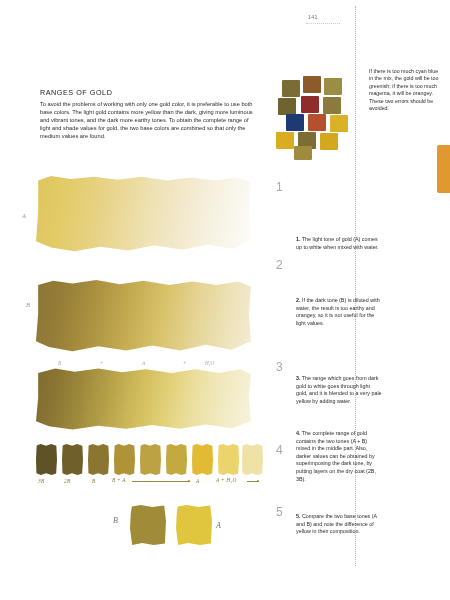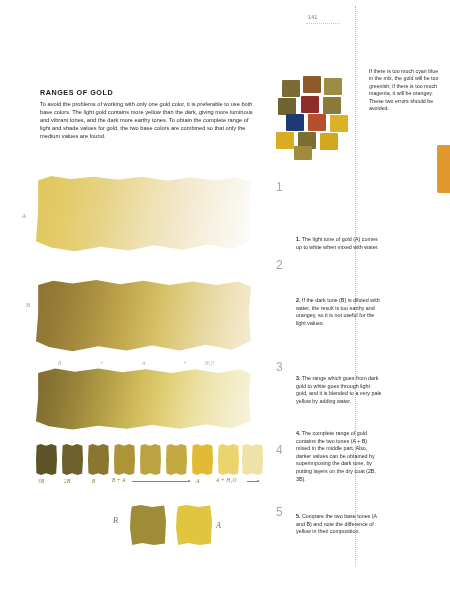--- a/index.html
+++ b/index.html
@@ -56,21 +56,21 @@
     border-radius: 2px 0 0 2px;
   }
 
   
   .heading {
     position: absolute;
     left: 40px;
     top: 88px;
     width: 215px;
     font-size: 7.2px;
-    font-weight: bold;
+    font-weight: normal;
     letter-spacing: 0.55px;
     color: #1a1a1a;
   }
   .intro {
     position: absolute;
     left: 40px;
     top: 100px;
     width: 218px;
     font-size: 5.7px;
     line-height: 8.1px;

